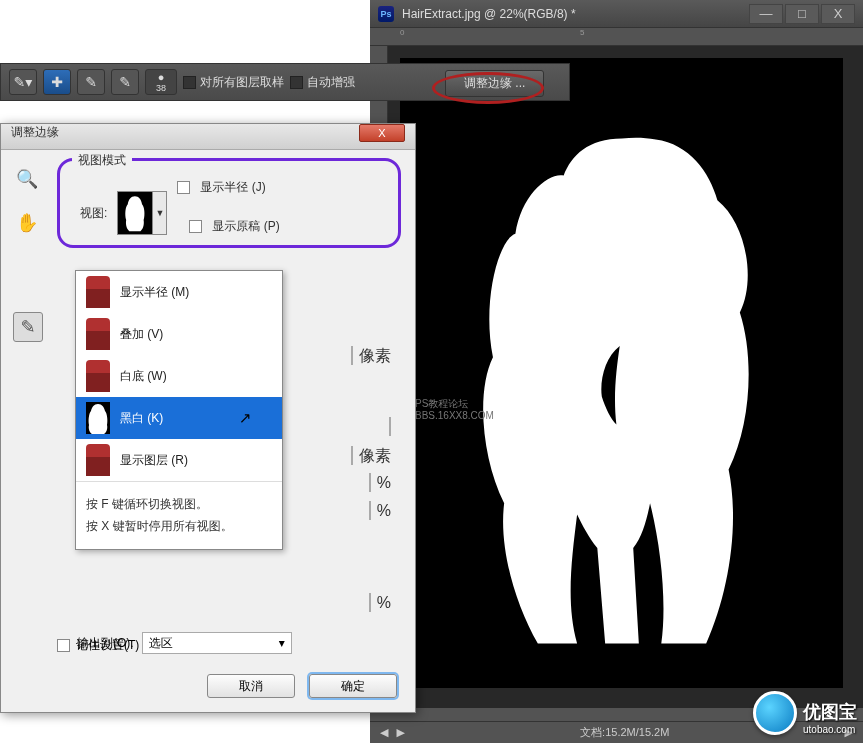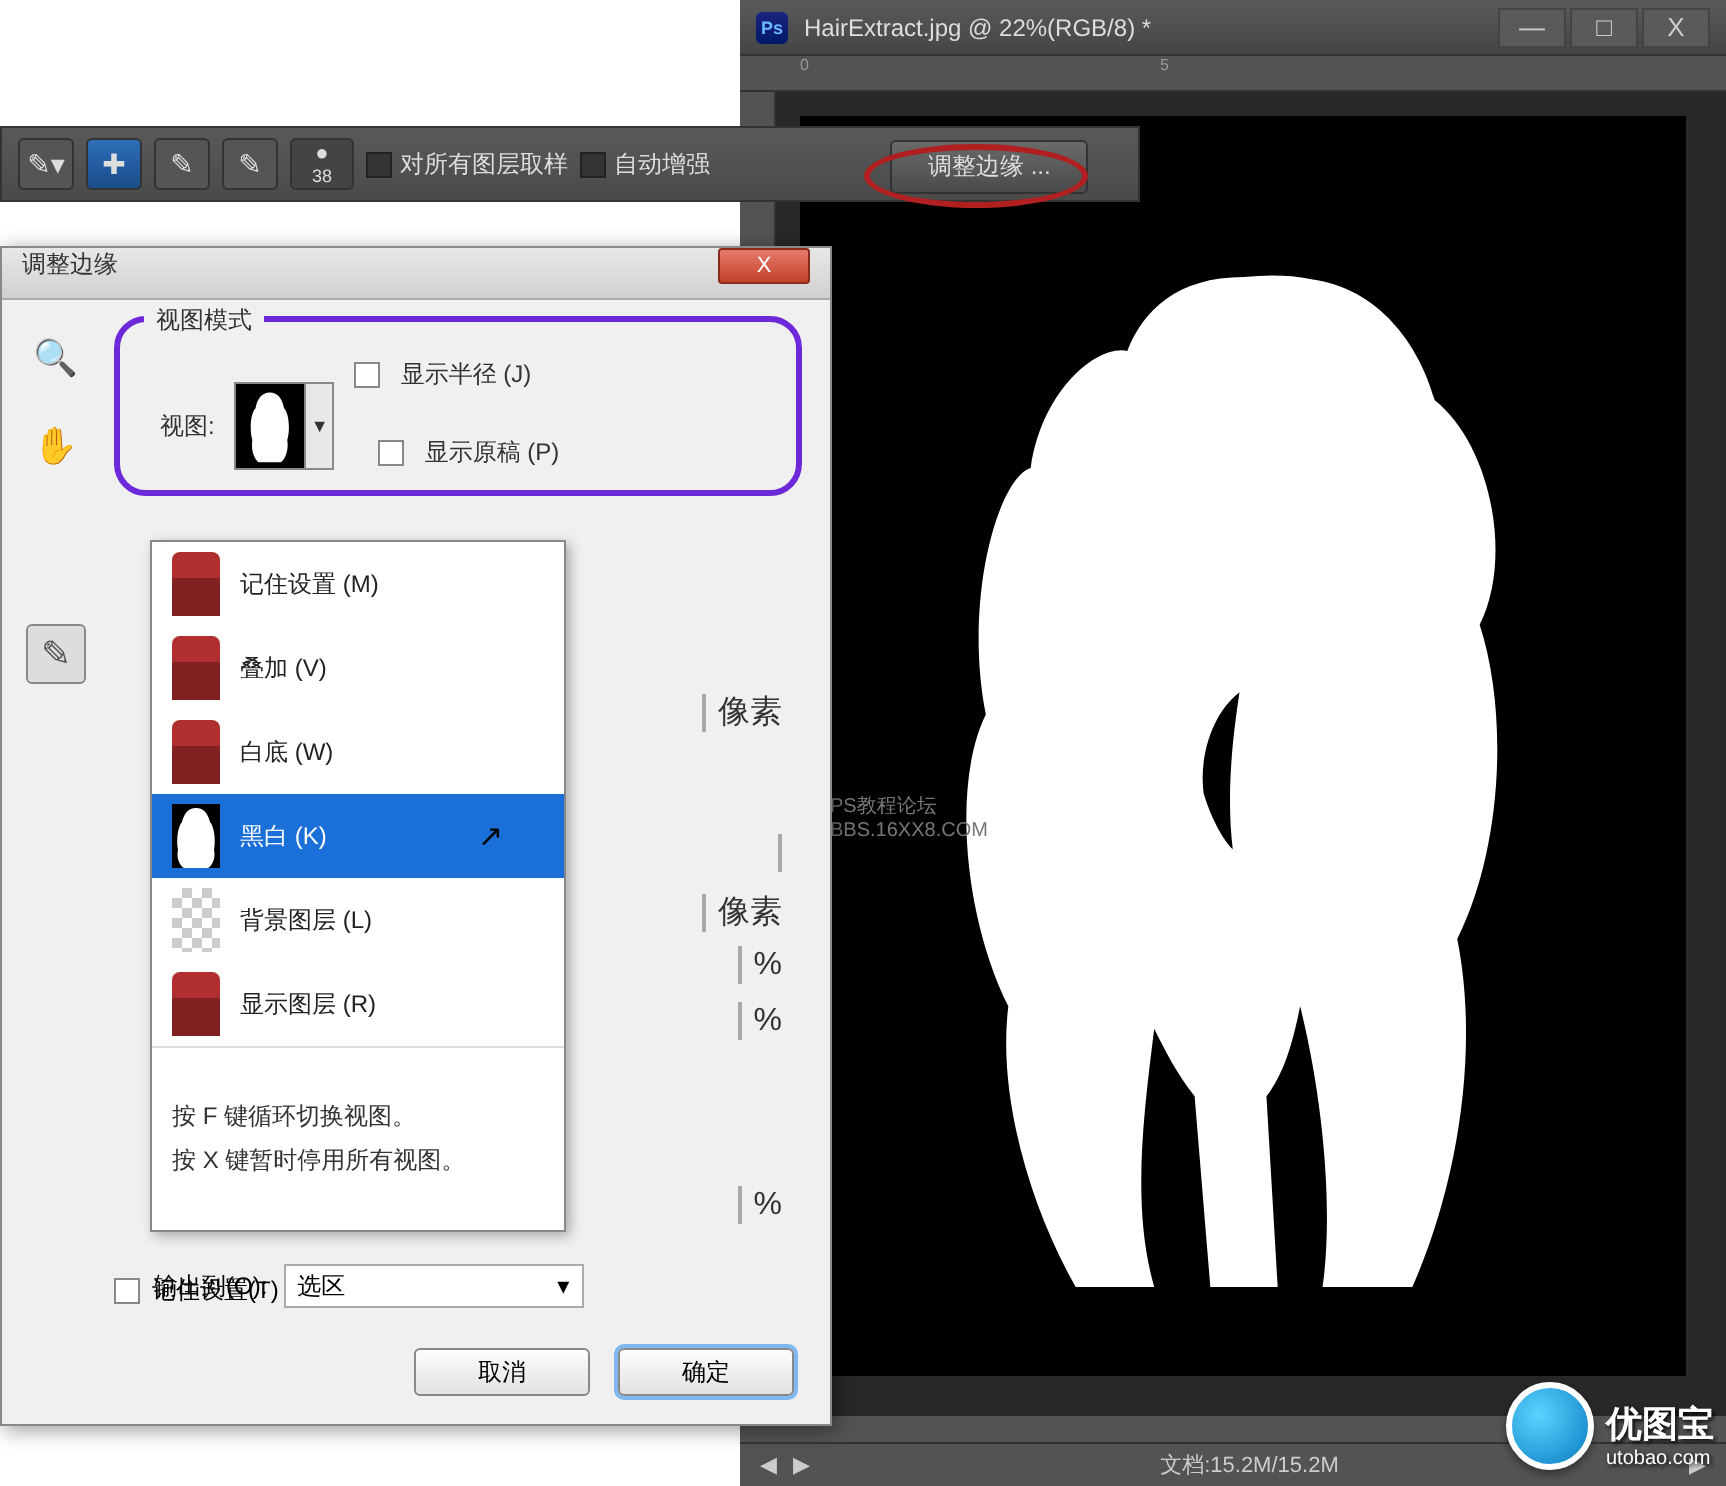--- a/index.html
+++ b/index.html
@@ -56,21 +56,21 @@
 .unit { font-size:16px; color:#333; margin-left:6px; }
 
 
 .dropdown { position:absolute; left:74px; top:246px; width:208px; background:#fff; border:1px solid #888; box-shadow:2px 2px 6px rgba(0,0,0,.3); z-index:20; }
 .dd-item { display:flex; align-items:center; gap:10px; padding:6px 10px; font-size:12px; color:#222; cursor:default; height:42px; }
 .dd-item.sel { background:#1a6fd8; color:#fff; }
 .dd-thumb { width:24px; height:32px; background:#555; flex-shrink:0; }
 .dd-thumb.red-person { background: linear-gradient(#b03030 40%, #802020 40%); border-radius:4px 4px 0 0; }
 .dd-thumb.bw { background:#000; position:relative; }
 .dd-thumb.checker { background: repeating-conic-gradient(#ccc 0 25%, #fff 0 50%) 0 0/10px 10px; }
-.dd-footer { padding:24px 10px; font-size:12px; color:#333; border-top:1px solid #ddd; line-height:1.8; }
+.dd-footer { padding:12px 10px; font-size:12px; color:#333; border-top:1px solid #ddd; line-height:1.8; }
 .cursor-ptr { position:absolute; font-size:15px; color:#000; }
 .select-box { width:150px; height:22px; border:1px solid #aaa; background:#fff; font-size:12px; padding:2px 6px; display:flex; align-items:center; justify-content:space-between; }
 
 .remember { position:absolute; left:56px; bottom:58px; display:flex; align-items:center; gap:6px; font-size:12px; }
 .dlg-buttons { position:absolute; right:18px; bottom:14px; display:flex; gap:14px; }
 .dlg-btn { width:88px; height:24px; background:linear-gradient(#fdfdfd,#e2e2e2); border:1px solid #888; border-radius:3px; font-size:12px; }
 .dlg-btn.primary { box-shadow: 0 0 0 2px #7fb8ef; }
 
 
 .logo-utb { position:absolute; right:6px; bottom:8px; display:flex; align-items:flex-end; gap:6px; z-index:50; }
@@ -195,42 +195,38 @@
 
     <div class="dlg-buttons">
       <button class="dlg-btn">取消</button>
       <button class="dlg-btn primary">确定</button>
     </div>
 
     <div class="dropdown" style="left:74px; top:120px;">
       <div id="dd-items">
           <div class="dd-item">
             <div class="dd-thumb red-person"></div>
-            <span>记住设置 (M)</span>
+            <span>显示半径 (M)</span>
           </div>
           <div class="dd-item">
             <div class="dd-thumb red-person"></div>
             <span>叠加 (V)</span>
           </div>
           <div class="dd-item">
             <div class="dd-thumb red-person"></div>
             <span>白底 (W)</span>
           </div>
           <div class="dd-item sel" style="position: relative;">
             <div class="dd-thumb bw"><svg width="24" height="32" viewBox="0 0 24 32">
                 <path fill="#fff" d="M12 2 C8 2 6 5 5 9 C3 11 2 18 3 23 C2 27 4 31 6 32 L18 32 C20 31 22 27 21 23 C22 18 21 11 19 9 C18 5 16 2 12 2 Z"></path>
               </svg></div>
             <span>黑白 (K)</span>
             <span class="cursor-ptr" style="right: 30px; transform: scaleX(-1);">↖</span>
           </div>
           <div class="dd-item">
-            <div class="dd-thumb checker"></div>
-            <span>背景图层 (L)</span>
-          </div>
-          <div class="dd-item">
             <div class="dd-thumb red-person"></div>
             <span>显示图层 (R)</span>
           </div>
         </div>
       <div class="dd-footer">
         <div>按 F 键循环切换视图。</div>
         <div>按 X 键暂时停用所有视图。</div>
       </div>
     </div>
   </div>

